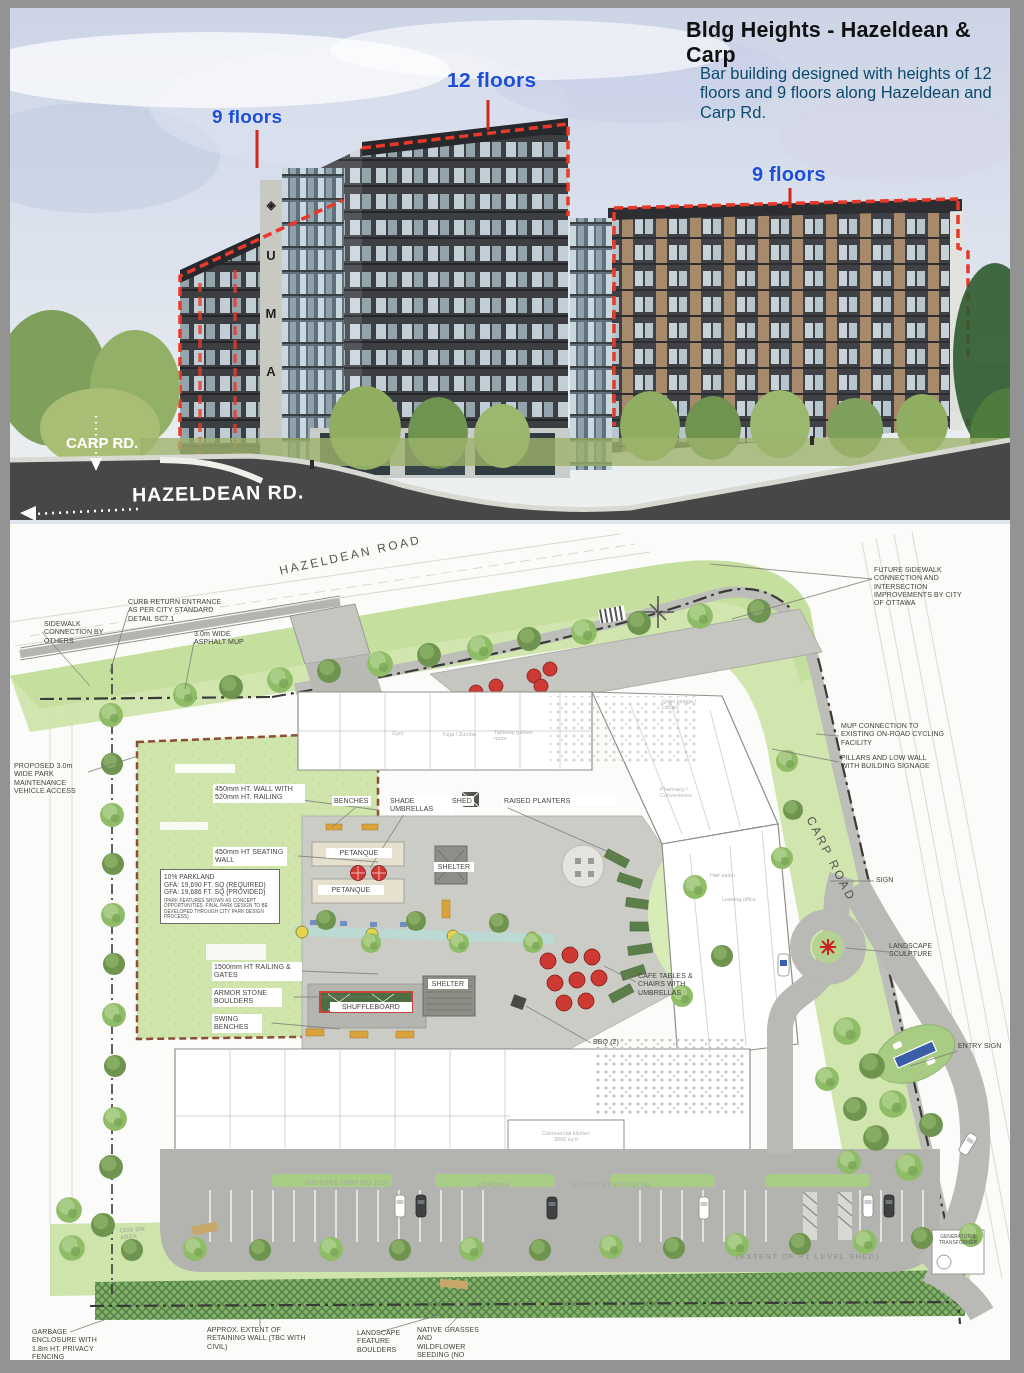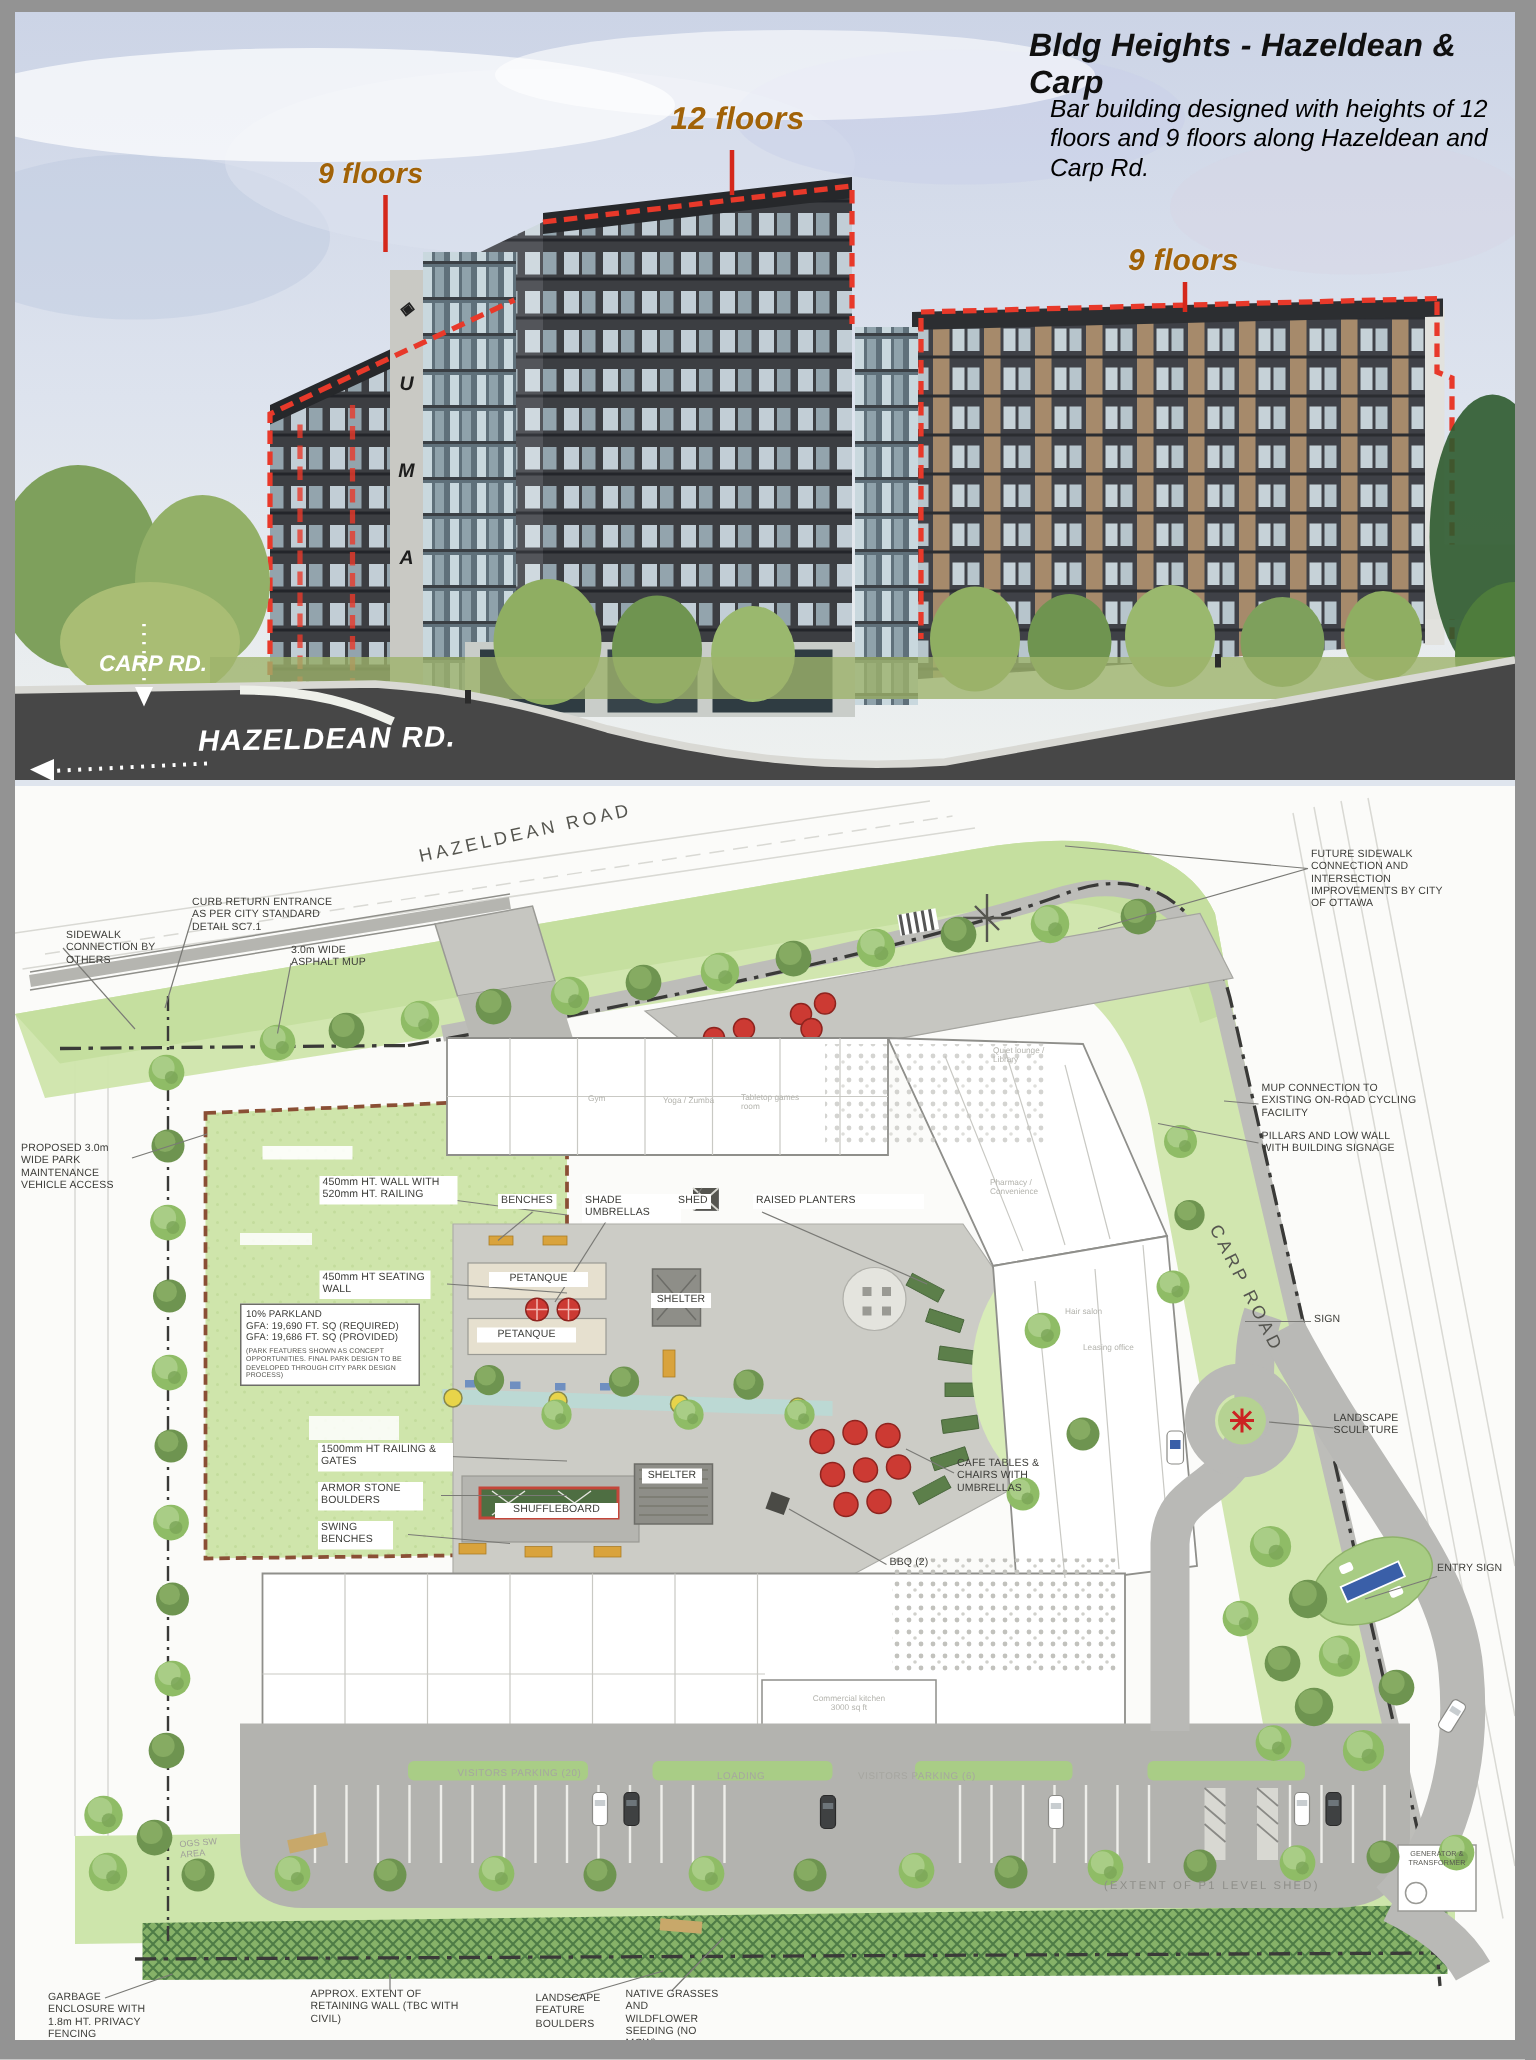--- a/index.html
+++ b/index.html
@@ -1,35 +1,35 @@
 <!DOCTYPE html>
 <html><head>
 <meta charset="utf-8">
 <style>
   html,body{margin:0;padding:0;}
   body{width:1024px;height:1373px;background:#939393;position:relative;
        font-family:"Liberation Sans",sans-serif;overflow:hidden;}
   .panel{position:absolute;overflow:hidden;}
-  #render-panel{left:10px;top:8px;width:1000px;height:572px;background:#dfe5ee;font-style:italic;}
+  #render-panel{left:10px;top:8px;width:1000px;height:572px;background:#dfe5ee;}
   #plan-panel{left:10px;top:524px;width:1000px;height:836px;background:#fbfbf9;}
   .abs{position:absolute;}
   .ann{position:absolute;font-size:7px;line-height:1.18;color:#3d3d39;letter-spacing:.1px;}
   .annbox{background:#fff;padding:1px 2px;}
   .faint{color:#b4b4ae;font-size:5.5px;line-height:1.15;}
   .parklabel{color:#a6a6a0;font-size:6.5px;letter-spacing:.4px;}
-  .redlabel{position:absolute;color:#a16207;font-weight:bold;font-size:19px;
+  .redlabel{position:absolute;color:#1d4ed8;font-weight:bold;font-size:19px;
             letter-spacing:.2px;text-shadow:0 0 2px rgba(255,255,255,.5);}
   .street{position:absolute;color:#fff;font-weight:bold;}
   .roadname{position:absolute;color:#55554f;font-size:12px;letter-spacing:2.5px;}
   .sign-letter{position:absolute;width:22px;text-align:center;color:#1d1d1d;
                font-weight:bold;font-size:13px;}
   #title{position:absolute;left:676px;top:10px;width:328px;font-size:21.5px;
          font-weight:bold;color:#101010;letter-spacing:.2px;}
   #subtitle{position:absolute;left:690px;top:56px;width:314px;font-size:16.5px;
-            color:#000000;line-height:1.17;}
+            color:#0c4a6e;line-height:1.17;}
   svg{position:absolute;left:0;top:0;}
 </style>
 </head>
 <body>
 
 <div id="render-panel" class="panel">
   <svg width="1000" height="512" viewBox="0 0 1000 512">
     <defs>
       <linearGradient id="sky" x1="0" y1="0" x2="0" y2="1">
         <stop offset="0" stop-color="#ccd4e6"></stop>

